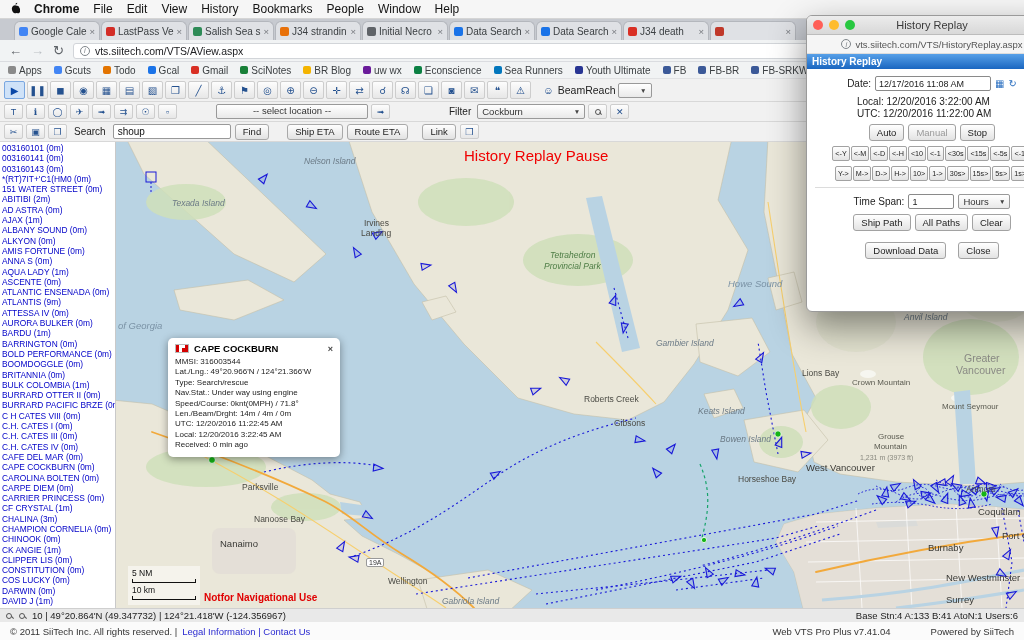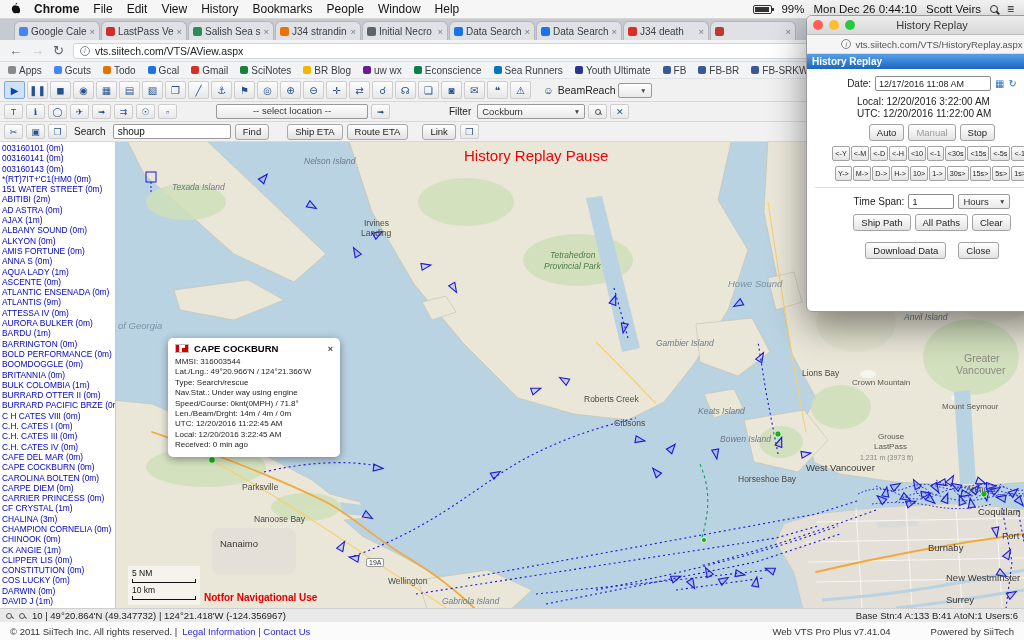--- a/index.html
+++ b/index.html
@@ -126,28 +126,20 @@
     <span class="mb-items" id="mb-items">
         <span>File</span>
         <span>Edit</span>
         <span>View</span>
         <span>History</span>
         <span>Bookmarks</span>
         <span>People</span>
         <span>Window</span>
         <span>Help</span>
       </span>
-    <span class="mb-right">
-      <span class="batt"></span>
-      <span>99%</span>
-      <span>Mon Dec 26 0:44:10</span>
-      <span>Scott Veirs</span>
-      <span class="mag"></span>
-      <span class="nc-icon">≡</span>
-    </span>
   </div>
 
   <div class="tabstrip" id="tabs">
       <div class="tab">
         <span class="fav" style="background: rgb(66, 133, 244);"></span>
         <span class="tl">Google Cale</span>
         <span class="tx">×</span>
       </div>
       <div class="tab">
         <span class="fav" style="background: rgb(211, 45, 39);"></span>
@@ -555,40 +547,40 @@
         <circle cx="662" cy="292" r="3.2" fill="#15b415" stroke="#fff" stroke-width="0.8"></circle>
         <circle cx="868" cy="352" r="3.2" fill="#15b415" stroke="#fff" stroke-width="0.8"></circle>
         <circle cx="588" cy="398" r="2.6" fill="#15b415" stroke="#fff" stroke-width="0.8"></circle>
       </g>
       <rect x="30" y="30" width="10" height="10" fill="none" stroke="#1818d8"></rect>
       <line x1="35" y1="40" x2="35" y2="52" stroke="#1818d8" stroke-dasharray="2 2"></line>
     </svg>
 
     <div id="maplabels">
         <div class="mlabel l-island" style="left: 188px; top: 14px;">Nelson Island</div>
-        <div class="mlabel l-island" style="left: 56px; top: 40px;">Texada Island</div>
+        <div class="mlabel l-island" style="left: 56px; top: 56px;">Texada Island</div>
         <div class="mlabel l-place" style="left: 248px; top: 76px;">Irvines</div>
         <div class="mlabel l-place" style="left: 245px; top: 86px;">Landing</div>
         <div class="mlabel l-park" style="left: 434px; top: 108px;">Tetrahedron</div>
         <div class="mlabel l-park" style="left: 428px; top: 119px;">Provincial Park</div>
         <div class="mlabel l-water" style="left: 612px; top: 136px;">Howe Sound</div>
         <div class="mlabel l-island" style="left: 788px; top: 170px;">Anvil Island</div>
         <div class="mlabel l-water" style="left: 2px; top: 178px;">of Georgia</div>
         <div class="mlabel l-island" style="left: 540px; top: 196px; text-align: center;">Gambier Island</div>
         <div class="mlabel l-place" style="left: 652px; top: 226px; padding-left: 34px;">Lions Bay</div>
         <div class="mlabel l-city2" style="left: 848px; top: 210px;">Greater</div>
         <div class="mlabel l-city2" style="left: 840px; top: 222px;">Vancouver</div>
         <div class="mlabel l-peak" style="left: 736px; top: 236px;">Crown Mountain</div>
         <div class="mlabel l-peak" style="left: 826px; top: 260px;">Mount Seymour</div>
         <div class="mlabel l-place" style="left: 468px; top: 252px;">Roberts Creek</div>
         <div class="mlabel l-island" style="left: 582px; top: 264px;">Keats Island</div>
         <div class="mlabel l-place" style="left: 498px; top: 276px;">Gibsons</div>
         <div class="mlabel l-island" style="left: 604px; top: 292px;">Bowen Island</div>
         <div class="mlabel l-peak" style="left: 762px; top: 290px;">Grouse</div>
-        <div class="mlabel l-peak" style="left: 758px; top: 300px;">LastPass</div>
+        <div class="mlabel l-peak" style="left: 758px; top: 300px;">Mountain</div>
         <div class="mlabel l-elev" style="left: 744px; top: 312px;">1,231 m (3973 ft)</div>
         <div class="mlabel l-city" style="left: 690px; top: 320px;">West Vancouver</div>
         <div class="mlabel l-place" style="left: 622px; top: 332px;">Horseshoe Bay</div>
         <div class="mlabel l-place" style="left: 850px; top: 342px;">Anmore</div>
         <div class="mlabel l-city" style="left: 862px; top: 364px;">Coquitlam</div>
         <div class="mlabel l-city" style="left: 886px; top: 388px;">Port Coquitlam</div>
         <div class="mlabel l-city" style="left: 812px; top: 400px;">Burnaby</div>
         <div class="mlabel l-city" style="left: 830px; top: 430px;">New Westminster</div>
         <div class="mlabel l-city" style="left: 830px; top: 452px;">Surrey</div>
         <div class="mlabel l-place" style="left: 98px; top: 304px;">Qualicum Beach</div>

